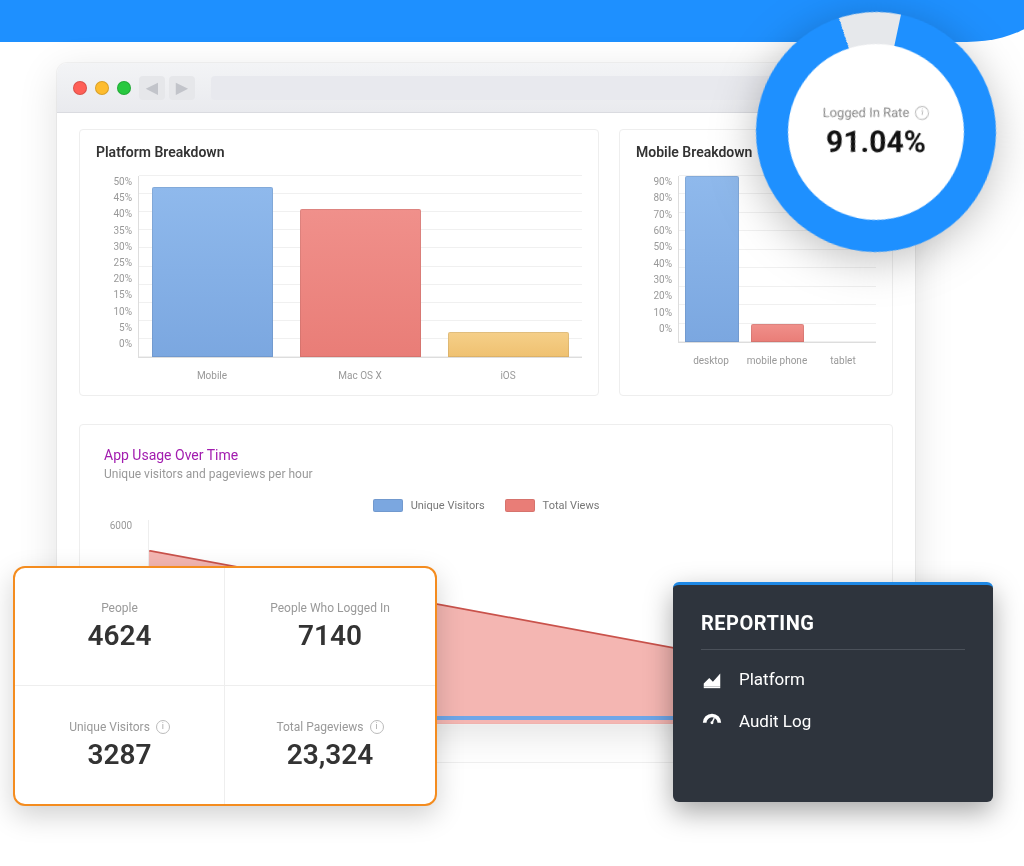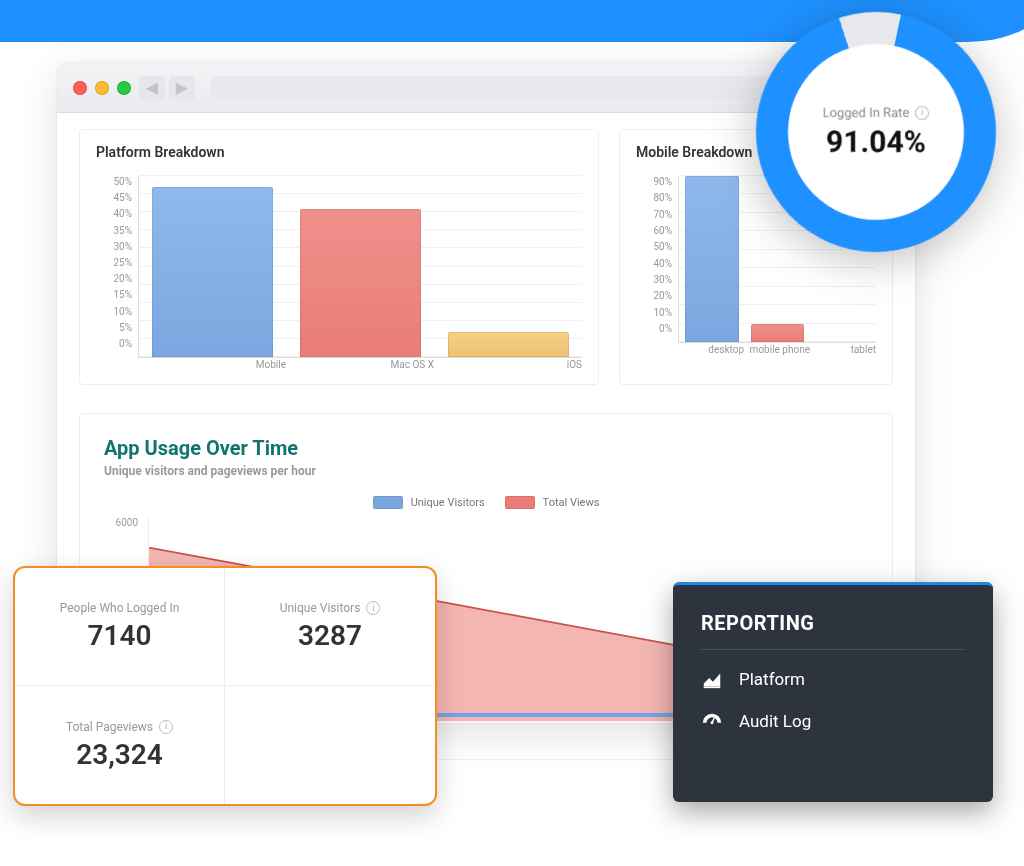--- a/index.html
+++ b/index.html
@@ -34,39 +34,39 @@
 
   
   .chart { position:relative; height:190px; display:flex; }
   .yaxis { width:42px; display:flex; flex-direction:column; justify-content:space-between; padding-top:8px; padding-bottom:20px; }
   .ytick { font-size:10px; color:#999; text-align:right; padding-right:6px; height:0; position:relative; }
   .plot { flex:1; position:relative; border-left:1px solid #ddd; border-bottom:1px solid #ddd; display:flex; align-items:flex-end; margin-top:8px; }
   .grid-line { position:absolute; left:0; right:0; height:0; border-top:1px solid #f0f0f0; pointer-events:none; }
   .bar-slot { flex:1; display:flex; align-items:flex-end; justify-content:center; height:100%; position:relative; }
   .bar { width:82%; border-radius:2px 2px 0 0; box-shadow:inset 0 0 0 1px rgba(0,0,0,.08); }
   .xaxis { display:flex; margin-left:42px; }
-  .xtick { flex:1; text-align:right; font-size:10px; color:#999; padding-top:1px; }
+  .xtick { flex:1; text-align:center; font-size:10px; color:#999; padding-top:12px; }
 
   .blue-bar  { background: linear-gradient(#8fb9ec,#7ba7e0); }
   .red-bar   { background: linear-gradient(#f0908b,#e97d77); }
   .amber-bar { background: linear-gradient(#f5cf89,#efc170); }
 
   
   .usage-card { margin-top:28px; border:1px solid #eee; border-radius:4px; padding:22px 24px 12px; }
-  .usage-title { font-size:20px; color:#0f766e; font-weight:700; }
-  .usage-sub   { font-size:12px; color:#999; margin-top:4px;font-weight:bold; }
+  .usage-title { font-size:14px; color:#a21caf; font-weight:400; }
+  .usage-sub   { font-size:12px; color:#999; margin-top:4px; }
   .legend { display:flex; gap:20px; justify-content:center; margin-top:18px; }
   .legend-item { display:flex; align-items:center; gap:8px; font-size:11px; color:#777; }
   .swatch { width:30px; height:13px; border-radius:2px; box-shadow:inset 0 0 0 1px rgba(0,0,0,.08); }
   .swatch.blue { background:#7ba7e0; }
   .swatch.red  { background:#e97d77; }
 
   .area-chart { position:relative; height:230px; margin-top:8px; }
   .area-yaxis { position:absolute; left:0; top:0; bottom:25px; width:40px; display:flex; flex-direction:column; justify-content:space-between; }
-  .area-ytick { font-size:10px; color:#999; text-align:right; padding-right:6px; }
+  .area-ytick { font-size:10px; color:#999; text-align:center; padding-right:6px; }
   .area-plot { position:absolute; left:44px; right:4px; top:0; bottom:25px; border-left:1px solid #eee; border-bottom:1px solid #eee; }
   .area-plot svg { width:100%; height:100%; display:block; }
   .ytruncated { position:absolute; left:10px; bottom:22px; transform:rotate(-90deg); transform-origin:left bottom; font-size:10px; color:#aaa; }
   .blue-line-svg { position:absolute; left:0; right:0; bottom:4px; height:4px; background:#6fa6e8; border-radius:2px; }
 
   .green-pill { position:absolute; right:22px; top:14px; width:24px; height:9px; background:#2fb24a; border-radius:2px; }
 
   
   .ring {
     position:absolute; top:12px; right:28px; width:240px; height:240px; z-index:5;
@@ -257,20 +257,24 @@
     <div class="ring-label">
       <span>Logged In Rate</span>
       <span class="info-icon">i</span>
     </div>
     <div class="ring-value">91.04%</div>
   </div>
 </div>
 
 <div class="stats">
   <div class="stat">
+    <div class="stat-label">People</div>
+    <div class="stat-value">4624</div>
+  </div>
+  <div class="stat">
     <div class="stat-label">People Who Logged In</div>
     <div class="stat-value">7140</div>
   </div>
   <div class="stat">
     <div class="stat-label">
         <span>Unique Visitors</span>
         <span class="info-icon">i</span>
       </div>
     <div class="stat-value">3287</div>
   </div>

